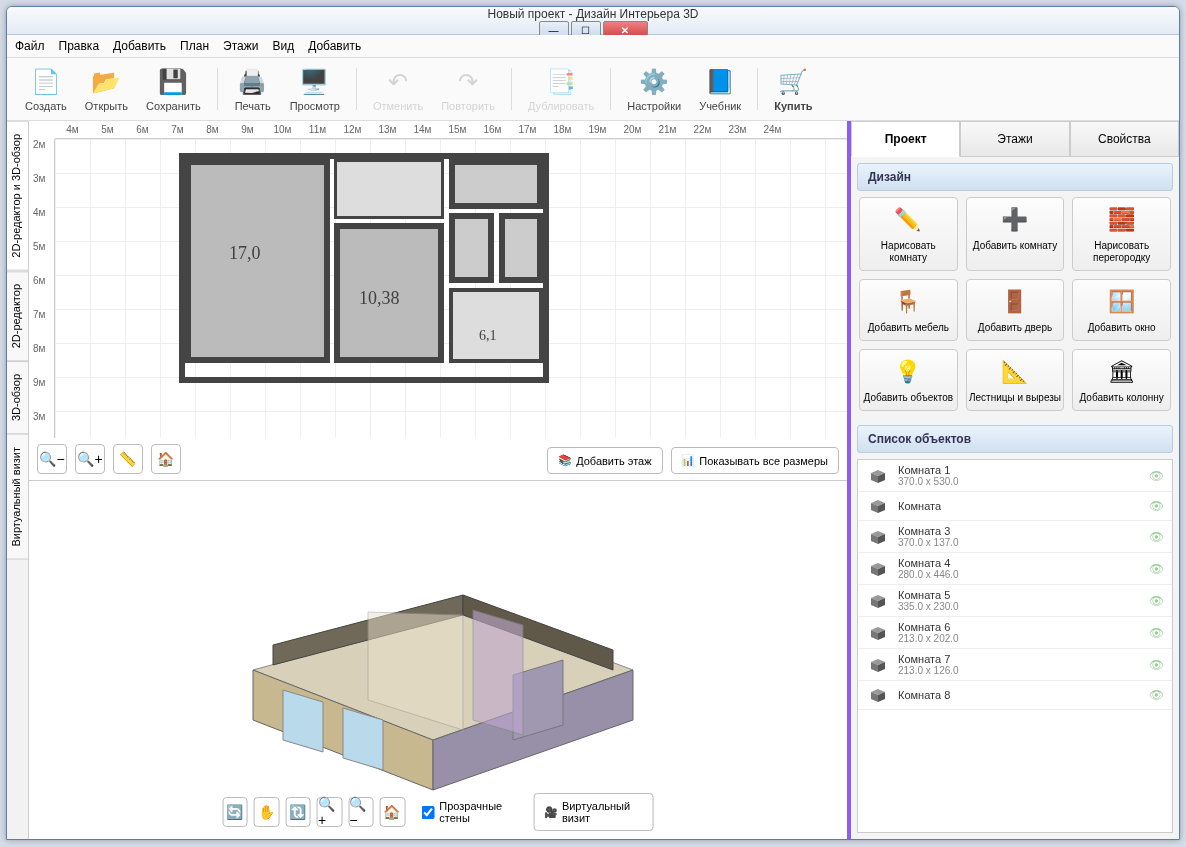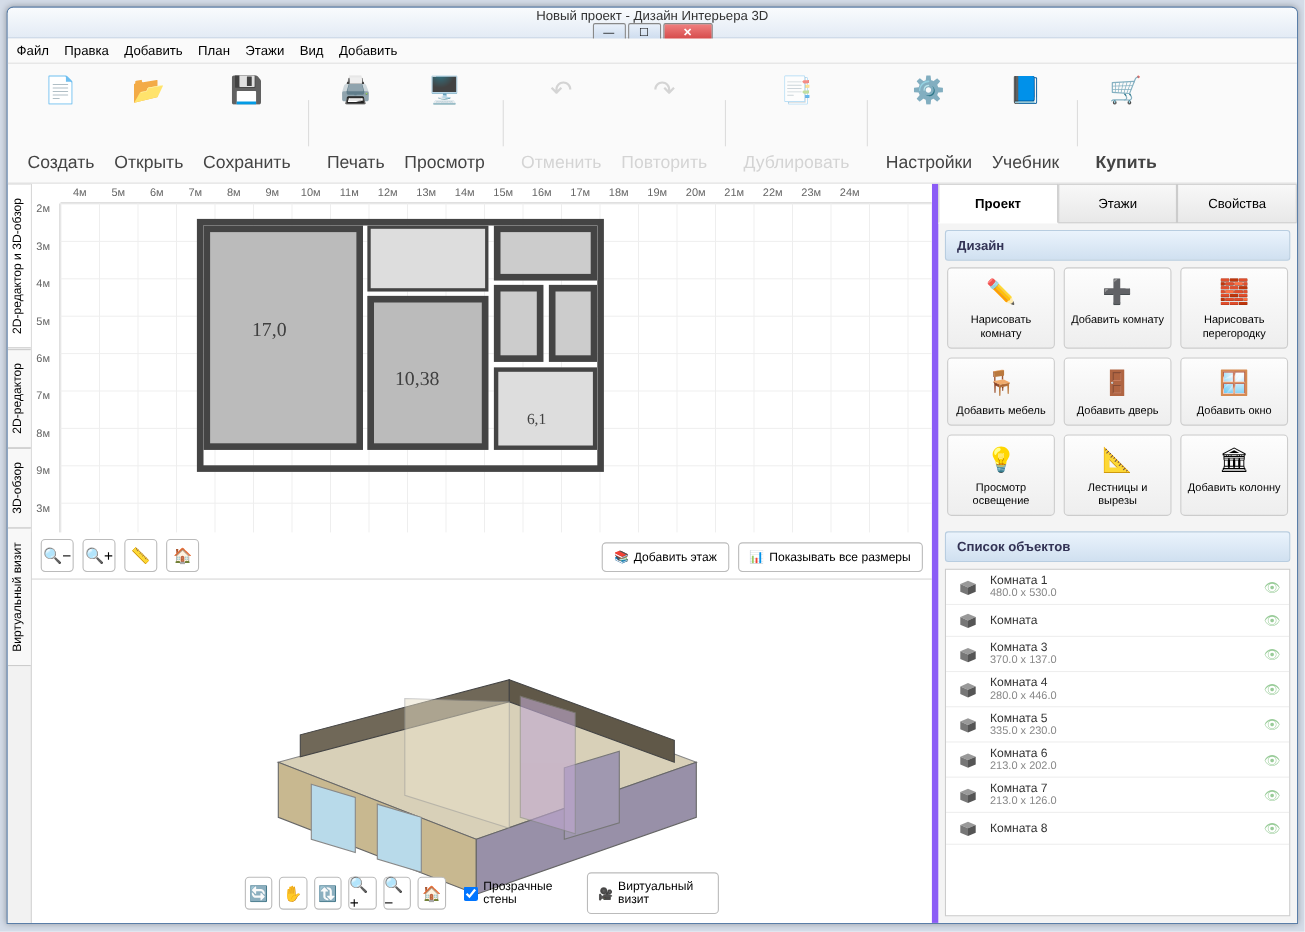--- a/index.html
+++ b/index.html
@@ -12,21 +12,21 @@
 .winbtn { width: 30px; height: 18px; border: 1px solid #888; border-radius: 2px; display: flex; align-items: center; justify-content: center; font-size: 10px; cursor: pointer; }
 .winbtn.min { background: linear-gradient(#e8f0fa,#c8d8ec); }
 .winbtn.max { background: linear-gradient(#e8f0fa,#c8d8ec); }
 .winbtn.close { background: linear-gradient(#f08080,#d04040); color: #fff; font-weight: bold; width: 45px; }
 .menubar { background: #fafafa; border-bottom: 1px solid #ddd; padding: 4px 8px; display: flex; gap: 14px; font-size: 12px; }
 .menubar span { cursor: pointer; }
 .toolbar { background: #fafafa; border-bottom: 1px solid #ddd; padding: 6px 10px; display: flex; align-items: center; gap: 2px; }
 .tbtn { display: flex; flex-direction: column; align-items: center; padding: 2px 8px; cursor: pointer; color: #444; min-width: 54px; }
 .tbtn.disabled { color: #bbb; opacity: 0.6; }
 .tbtn .ticon { width: 32px; height: 32px; margin-bottom: 2px; display: flex; align-items: center; justify-content: center; font-size: 24px; }
-.tbtn .lbl { font-size: 16px; margin-top: 40px; }
+.tbtn .lbl { font-size: 11px; }
 .tsep { width: 1px; height: 42px; background: #ddd; margin: 0 6px; }
 .content { flex: 1; display: flex; overflow: hidden; }
 .vtabs { width: 22px; background: #f2f2f2; display: flex; flex-direction: column; border-right: 1px solid #ccc; }
 .vtab { writing-mode: vertical-rl; transform: rotate(180deg); padding: 12px 3px; font-size: 11px; border-top: 1px solid #ccc; border-bottom: 1px solid #ccc; cursor: pointer; background: #f8f8f8; text-align: center; }
 .vtab.active { background: #fff; }
 .center { flex: 1; display: flex; flex-direction: column; background: #fff; }
 .canvas2d { height: 360px; position: relative; background: #fff; border-bottom: 1px solid #ccc; }
 .ruler-h { position: absolute; top: 0; left: 26px; right: 0; height: 18px; background: #fff; border-bottom: 1px solid #ccc; display: flex; align-items: center; font-size: 10px; color: #666; }
 .ruler-h span { width: 35px; text-align: center; }
 .ruler-v { position: absolute; top: 18px; left: 0; width: 26px; bottom: 42px; background: #fff; border-right: 1px solid #ccc; font-size: 10px; color: #666; }
@@ -36,21 +36,21 @@
 .wall { position: absolute; border: 6px solid #444; background: #bbb; }
 .room-label { position: absolute; font-size: 18px; color: #404040; font-family: serif; }
 .tools2d { position: absolute; bottom: 6px; left: 8px; display: flex; gap: 8px; }
 .tbtn2 { width: 30px; height: 30px; border: 1px solid #bbb; border-radius: 4px; background: #fff; display: flex; align-items: center; justify-content: center; cursor: pointer; font-size: 14px; }
 .floorbtns { position: absolute; bottom: 6px; right: 8px; display: flex; gap: 8px; }
 .floorbtn { border: 1px solid #bbb; border-radius: 4px; background: #fff; padding: 6px 10px; cursor: pointer; font-size: 11px; display: flex; align-items: center; gap: 4px; }
 .canvas3d { flex: 1; position: relative; background: #fff; display: flex; align-items: center; justify-content: center; }
 .house3d { width: 450px; height: 280px; position: relative; }
 .tools3d { position: absolute; bottom: 8px; left: 50%; transform: translateX(-50%); display: flex; align-items: center; gap: 6px; }
 .chk { display: flex; align-items: center; gap: 5px; font-size: 11px; margin: 0 10px; }
-.rpanel { width: 332px; background: #f4f4f4; border-left: 6px solid #8b5cf6; display: flex; flex-direction: column; }
+.rpanel { width: 332px; background: #f4f4f4; border-left: 4px solid #8b5cf6; display: flex; flex-direction: column; }
 .ptabs { display: flex; }
 .ptab { flex: 1; text-align: center; padding: 10px; border: 1px solid #ccc; background: linear-gradient(#f8f8f8,#e8e8e8); cursor: pointer; font-size: 12px; }
 .ptab.active { background: #fff; border-bottom: 1px solid #fff; font-weight: bold; }
 .section-hdr { background: linear-gradient(#eaf3fc,#d0e0f0); border: 1px solid #b8cde0; padding: 6px 10px; font-size: 12px; font-weight: bold; color: #335; margin: 6px; border-radius: 3px; }
 .designgrid { display: grid; grid-template-columns: repeat(3, 1fr); gap: 8px; padding: 0 8px 8px; }
 .dbtn { border: 1px solid #ccc; border-radius: 4px; background: linear-gradient(#fdfdfd,#eee); padding: 6px 2px; text-align: center; cursor: pointer; display: flex; flex-direction: column; align-items: center; }
 .dbtn .dicon { width: 32px; height: 32px; margin-bottom: 4px; display: flex; align-items: center; justify-content: center; font-size: 22px; }
 .dbtn .dlbl { font-size: 10px; line-height: 1.2; }
 .objlist { flex: 1; overflow-y: auto; margin: 0 6px 6px; background: #fff; border: 1px solid #ccc; }
 .objitem { display: flex; align-items: center; padding: 4px 8px; border-bottom: 1px solid #eee; cursor: pointer; }
@@ -265,21 +265,21 @@
           <div class="dbtn">
             <div class="dicon">🚪</div>
             <div class="dlbl">Добавить дверь</div>
           </div>
           <div class="dbtn">
             <div class="dicon">🪟</div>
             <div class="dlbl">Добавить окно</div>
           </div>
           <div class="dbtn">
             <div class="dicon">💡</div>
-            <div class="dlbl">Просмотр освещение</div>
+            <div class="dlbl">Добавить объектов</div>
           </div>
           <div class="dbtn">
             <div class="dicon">📐</div>
             <div class="dlbl">Лестницы и вырезы</div>
           </div>
           <div class="dbtn">
             <div class="dicon">🏛</div>
             <div class="dlbl">Добавить колонну</div>
           </div>
         </div>
@@ -288,21 +288,21 @@
           <div class="objitem">
             <div class="oicon">
               <svg width="20" height="16" viewBox="0 0 20 16">
                 <polygon points="3,5 10,2 17,5 10,8" fill="#999"></polygon>
                 <polygon points="3,5 3,12 10,15 10,8" fill="#777"></polygon>
                 <polygon points="10,8 17,5 17,12 10,15" fill="#555"></polygon>
               </svg>
             </div>
             <div class="otxt">
               <div class="oname">Комната 1</div>
-              <div class="odim">480.0 x 530.0</div>
+              <div class="odim">370.0 x 530.0</div>
             </div>
             <div class="eye">👁</div>
           </div>
           <div class="objitem">
             <div class="oicon">
               <svg width="20" height="16" viewBox="0 0 20 16">
                 <polygon points="3,5 10,2 17,5 10,8" fill="#999"></polygon>
                 <polygon points="3,5 3,12 10,15 10,8" fill="#777"></polygon>
                 <polygon points="10,8 17,5 17,12 10,15" fill="#555"></polygon>
               </svg>

